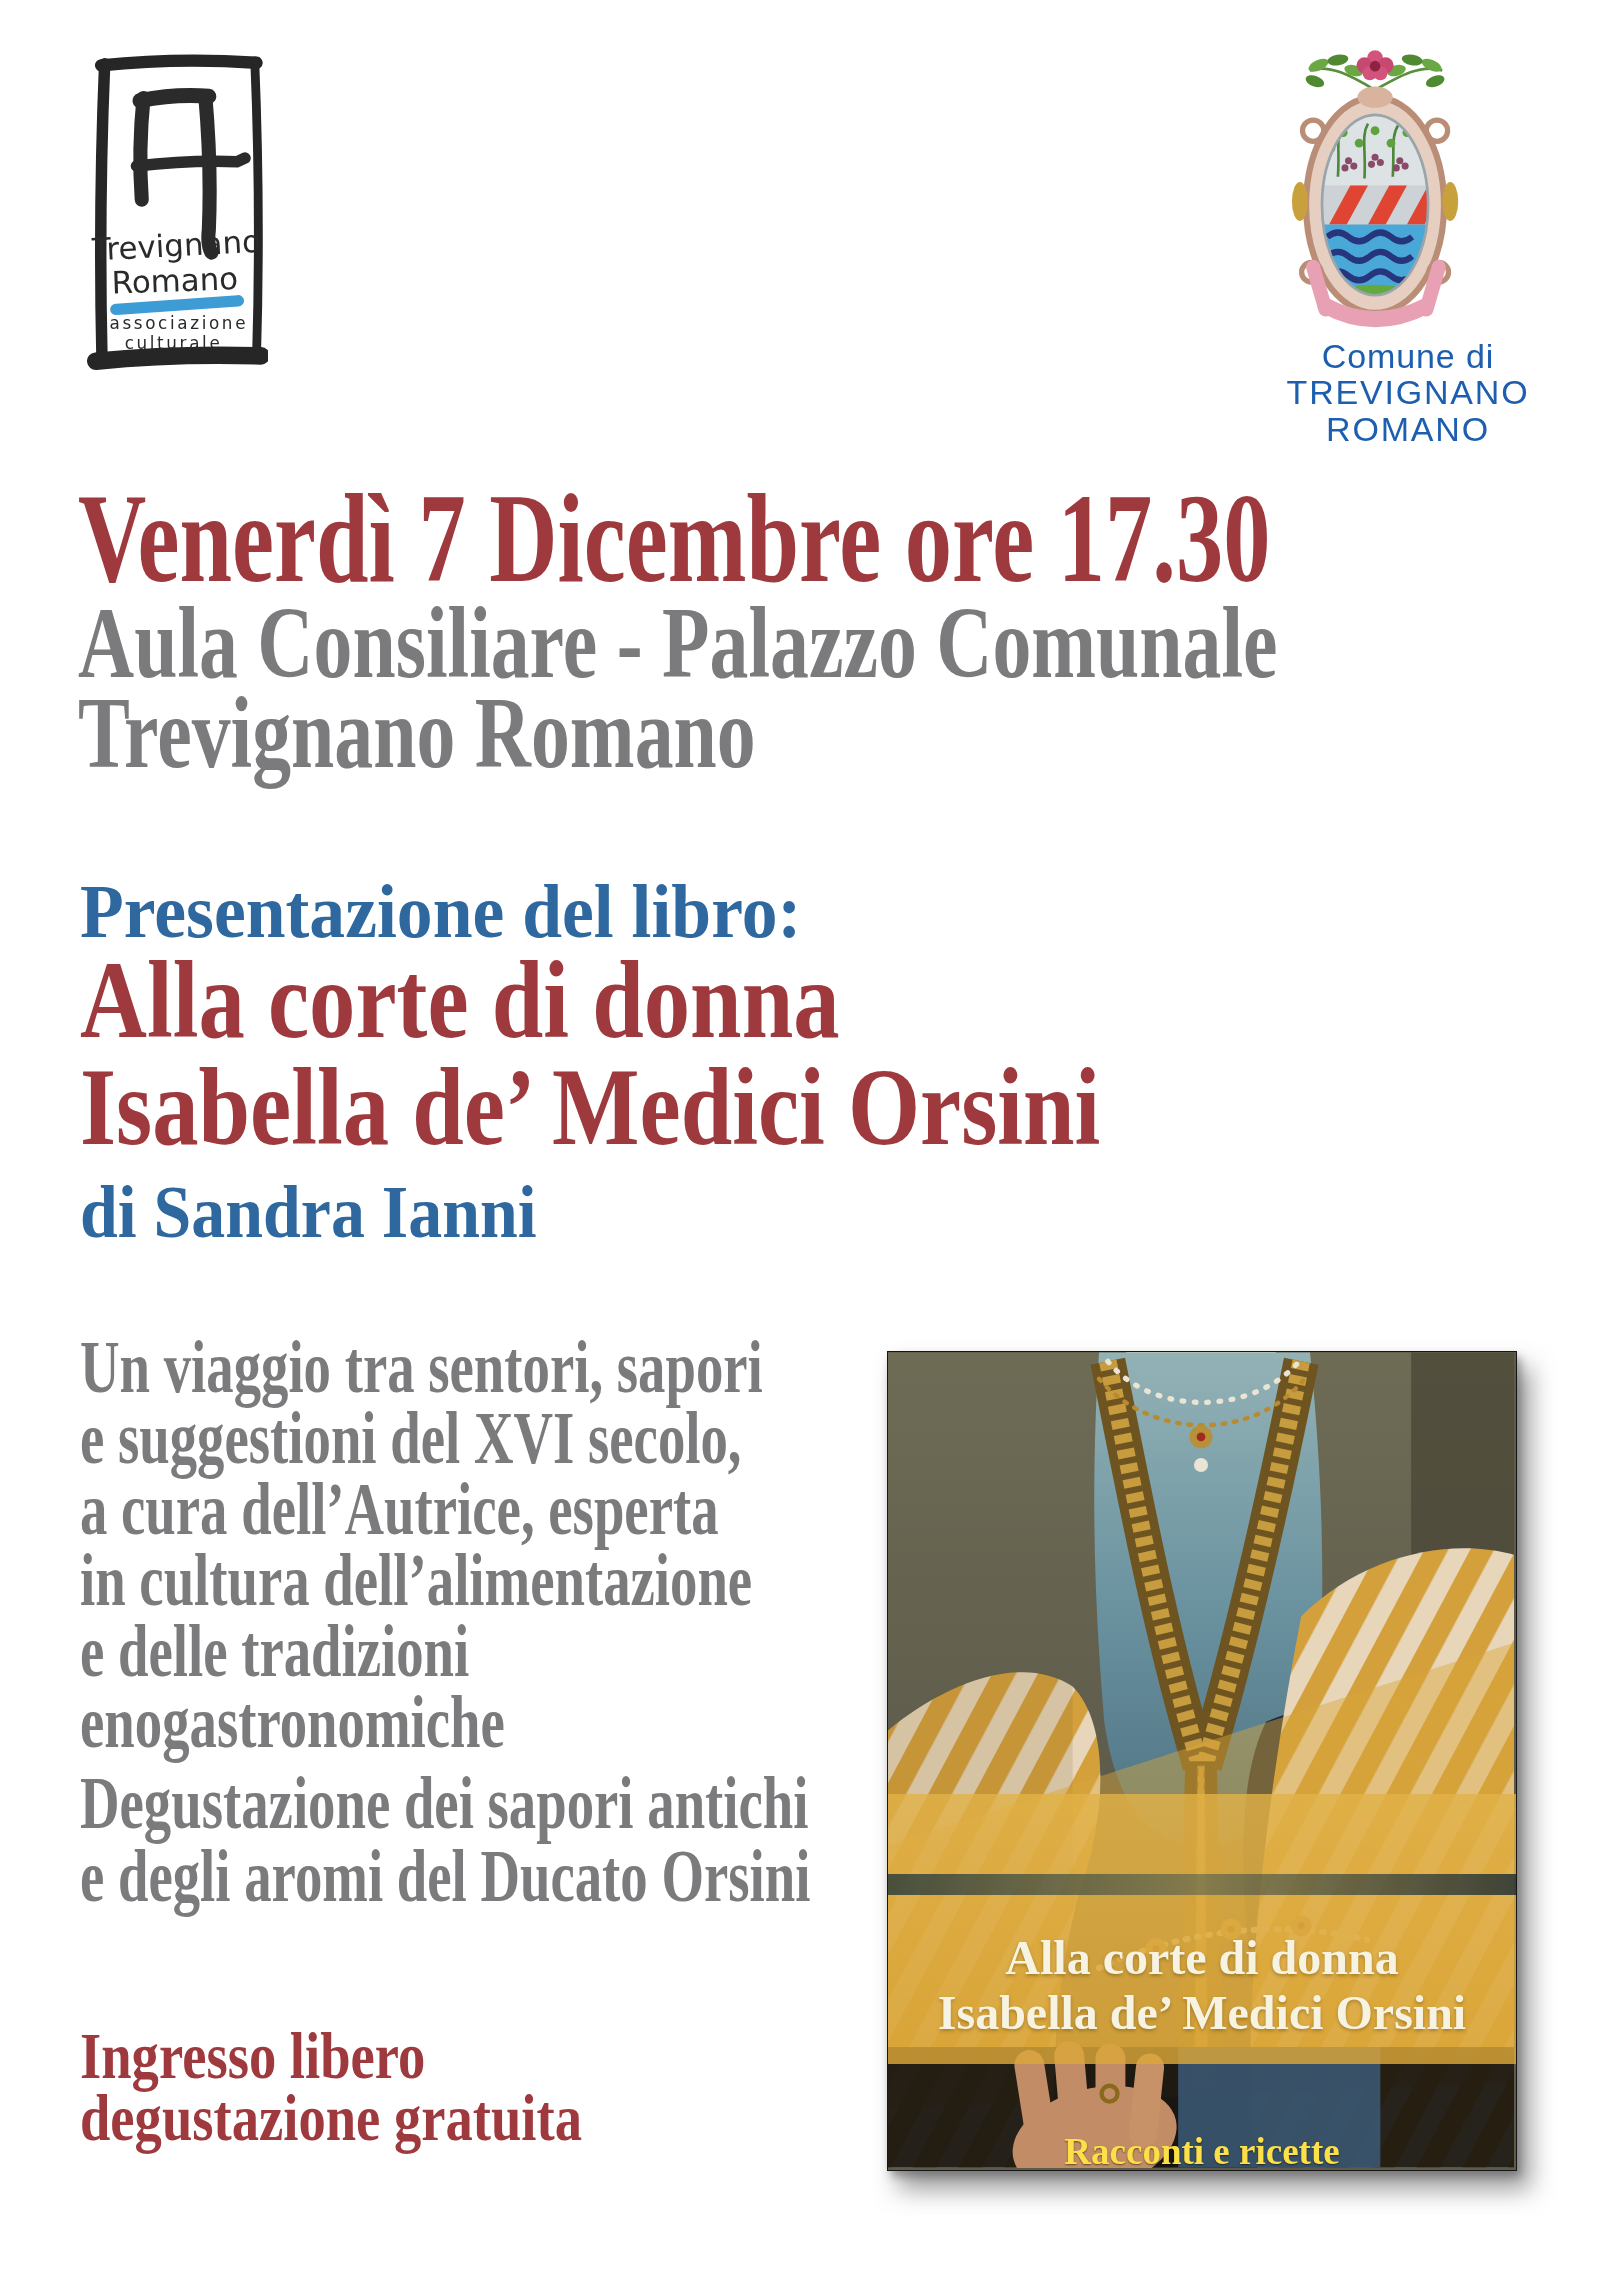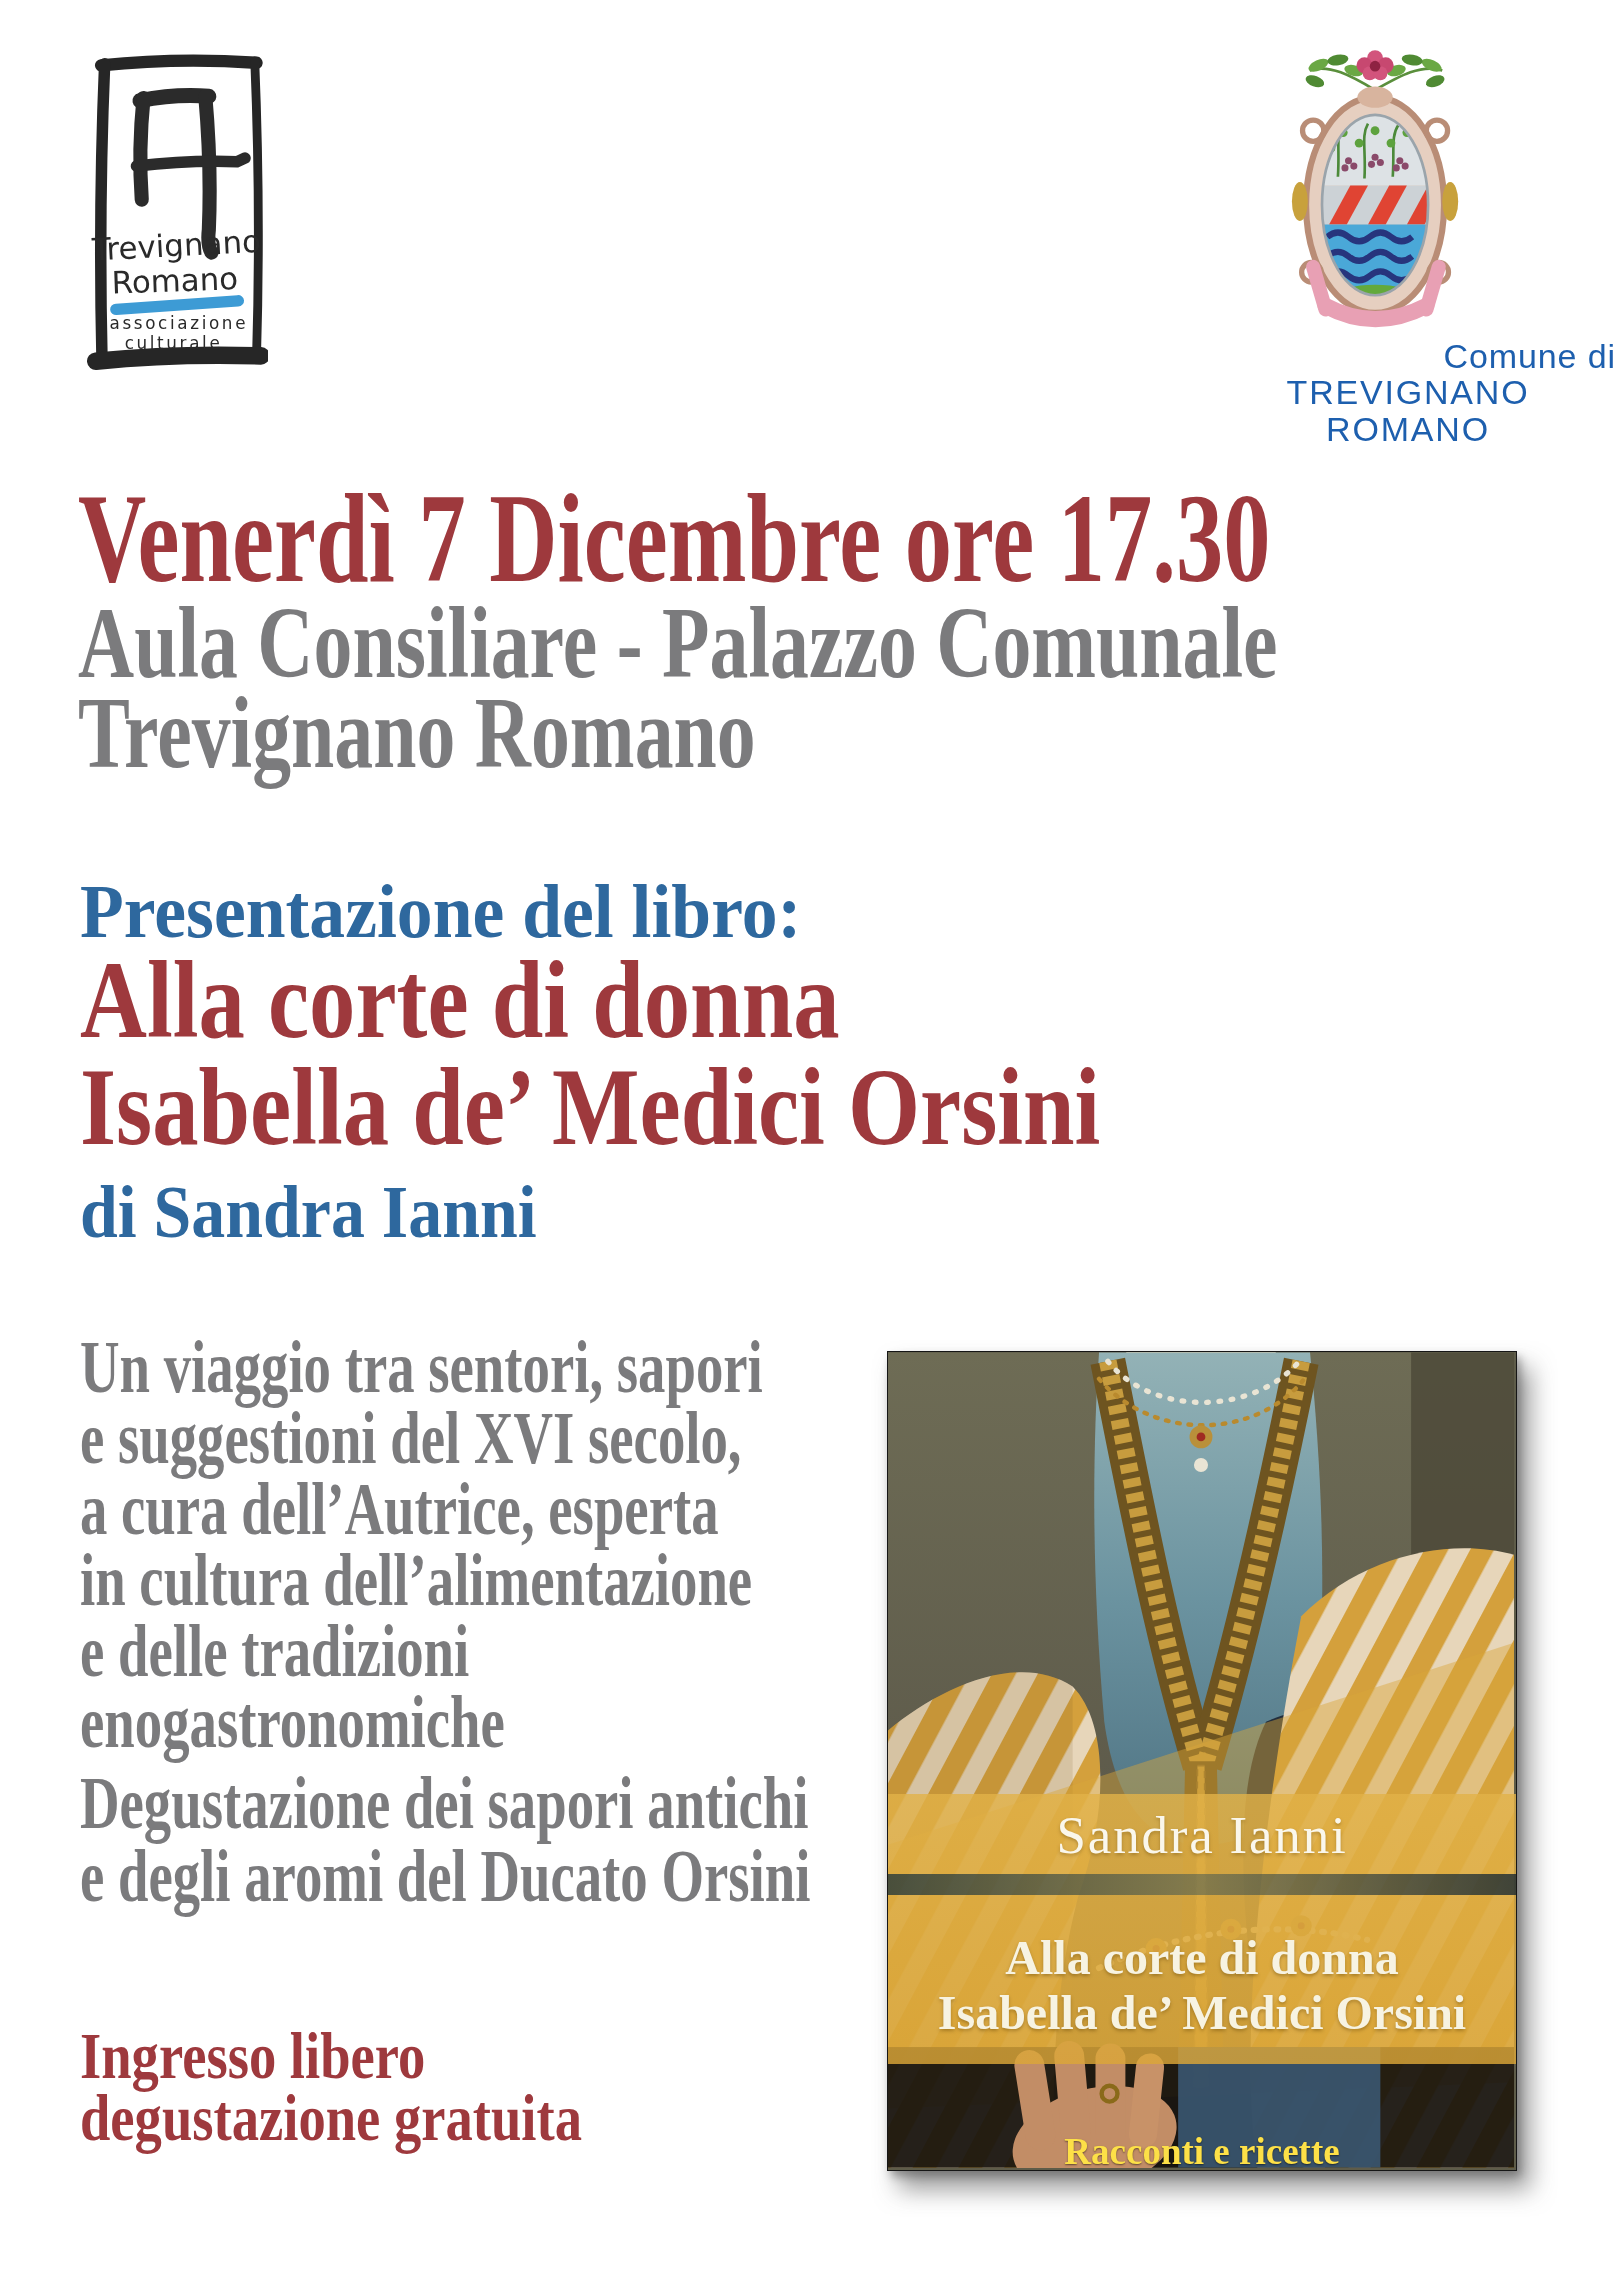--- a/index.html
+++ b/index.html
@@ -63,21 +63,21 @@
     transform:scaleX(0.84);
   }
 
   
   .muni-text{
     left:1200px;top:339px;width:416px;
     text-align:center;
     font-family:"Liberation Sans", sans-serif;
     color:#1d5fae;
   }
-  .muni-line1{font-size:34px;line-height:35px;letter-spacing:0.9px;text-align:right;}
+  .muni-line1{font-size:34px;line-height:35px;letter-spacing:0.9px;}
   .muni-line2{font-size:34px;line-height:37px;letter-spacing:1.8px;}
 
   
   .book{
     left:887px;top:1351px;width:630px;height:820px;
     border:1.8px solid #161616;box-sizing:border-box;
     background:#5e5c49;
     box-shadow:12.4px 17.7px 23px 1.8px rgba(75,75,75,0.55), 4.4px 6.2px 8.8px rgba(0,0,0,0.35);
   }
   .book svg{position:absolute;left:0;top:0;}
@@ -322,21 +322,20 @@
         <rect x="193" y="783" width="34" height="125" rx="17" fill="#c28d66" transform="rotate(-5 210 845)"></rect>
         <rect x="236" y="786" width="34" height="120" rx="17" fill="#c28d66" transform="rotate(0 253 846)"></rect>
         <rect x="278" y="797" width="32" height="108" rx="16" fill="#c89268" transform="rotate(6 294 851)"></rect>
         <circle cx="252" cy="843" r="9" fill="none" stroke="#8a6a1a" stroke-width="5"></circle>
       </g>
     </svg>
 
     <div class="gold-wash"></div>
     <div class="dark-stripe"></div>
 
-    <div class="cover-author">Sandra Ianni</div>
 
     <div class="cover-title">
       <div>Alla corte di donna</div>
       <div>Isabella de’ Medici Orsini</div>
     </div>
 
     <div class="cover-subtitle">Racconti e ricette</div>
   </div>
 
 </div>

